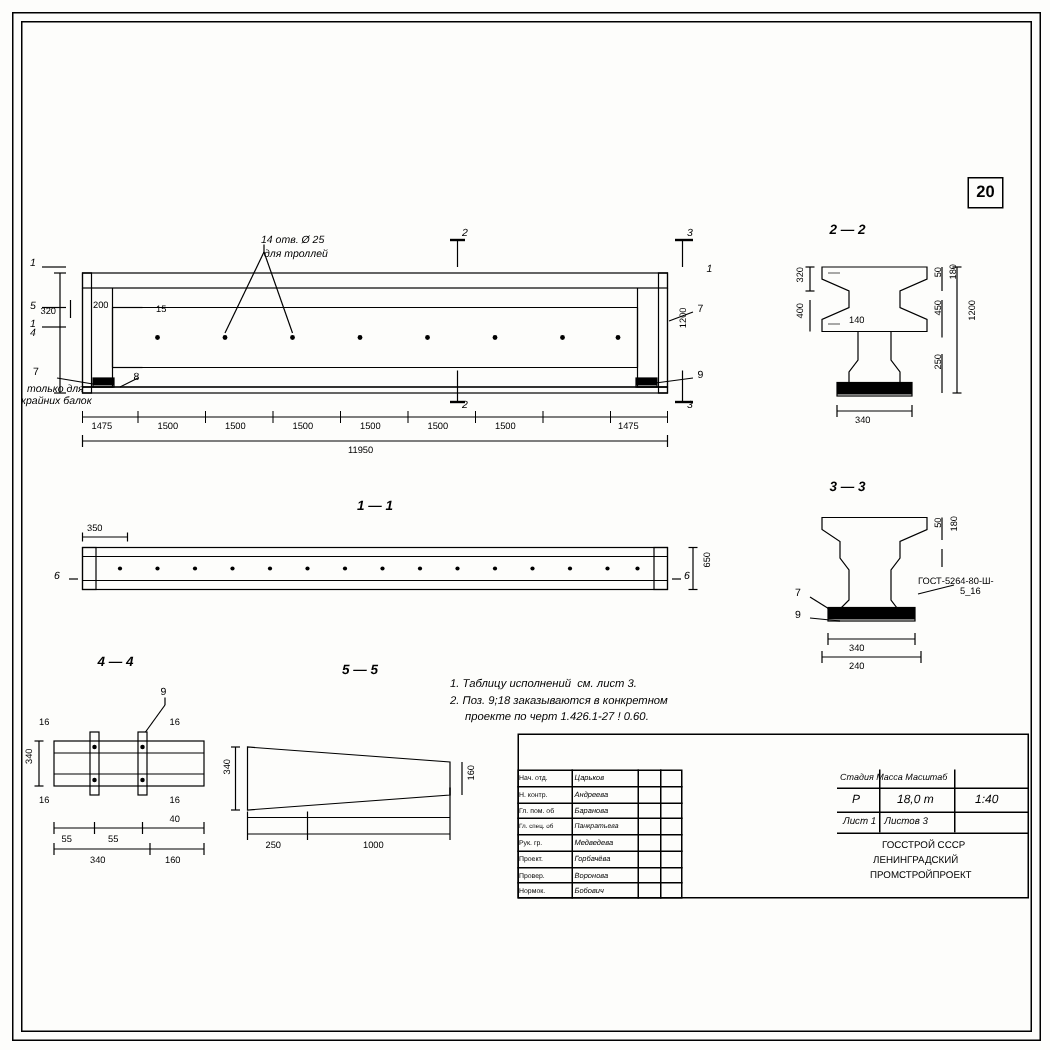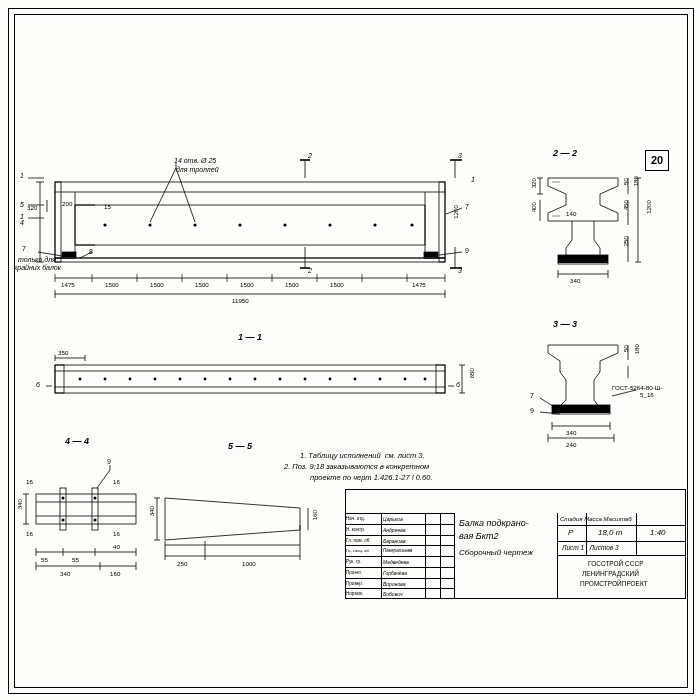--- a/index.html
+++ b/index.html
@@ -16,21 +16,21 @@
   .pgnum{position:absolute;border:1.4px solid #000;font-size:11px;font-weight:bold;text-align:center;}
 </style>
 </head>
 <body>
 
 <div id="sheet">
 
   <div class="frame" style="left:8px;top:8px;width:684px;height:684px;"></div>
   <div class="frame" style="left:14px;top:14px;width:672px;height:672px;border-width:1px;"></div>
 
-  <div class="pgnum" style="left:645px;top:118px;width:22px;height:19px;line-height:19px;margin-top:32px;">20</div>
+  <div class="pgnum" style="left:645px;top:118px;width:22px;height:19px;line-height:19px;">20</div>
 
   <svg width="700" height="700">
     <g stroke="#000" fill="none" stroke-width="0.8">
 
       <rect x="55" y="182" width="390" height="10"></rect>
 
       <path d="M55 192 L55 258 L75 258 L75 192"></path>
       <path d="M445 192 L445 258 L425 258 L425 192"></path>
       <line x1="75" y1="205" x2="425" y2="205"></line>
       <line x1="75" y1="245" x2="425" y2="245"></line>
@@ -301,21 +301,21 @@
   <div class="dim vert" style="left:622px;top:345px;">50</div>
   <div class="dim vert" style="left:633px;top:344px;">180</div>
   <div class="dim" style="left:566px;top:429px;">340</div>
   <div class="dim" style="left:566px;top:441px;">240</div>
   <div class="lbl" style="left:530px;top:392px;">7</div>
   <div class="lbl" style="left:530px;top:407px;">9</div>
   <div class="dim" style="left:612px;top:384px;">ГОСТ-5264-80-Ш-</div>
   <div class="dim" style="left:640px;top:391px;">5_16</div>
 
   <div class="lbl it" style="left:300px;top:452px;font-size:7.5px;">1. Таблицу исполнений  см. лист 3.</div>
-  <div class="lbl it" style="left:284px;top:463px;font-size:7.5px;">2. Поз. 9;18 заказываются в конкретном</div>
+  <div class="lbl it" style="left:300px;top:463px;font-size:7.5px;">2. Поз. 9;18 заказываются в конкретном</div>
   <div class="lbl it" style="left:310px;top:474px;font-size:7.5px;">проекте по черт 1.426.1-27 ! 0.60.</div>
 
   <div class="box" style="left:345px;top:489px;width:341px;height:110px;border-width:1.4px;"></div>
 
   <div class="box" style="left:345px;top:513px;width:110px;height:86px;"></div>
   <div style="position:absolute;left:345px;top:513px;width:110px;height:86px;">
     <div style="position:absolute;left:0;top:0;width:110px;height:86px;">
       <div style="position:absolute;left:36px;top:0;width:1px;height:86px;background:#000;"></div>
       <div style="position:absolute;left:80px;top:0;width:1px;height:86px;background:#000;"></div>
       <div style="position:absolute;left:95px;top:0;width:1px;height:86px;background:#000;"></div>
@@ -339,26 +339,20 @@
     <div class="lbl it" style="left:38px;top:45px;font-size:5px;">Медведева</div>
     <div class="lbl" style="left:1px;top:55.7px;font-size:4.6px;">Проект.</div>
     <div class="lbl it" style="left:38px;top:55.7px;font-size:5px;">Горбачёва</div>
     <div class="lbl" style="left:1px;top:66.5px;font-size:4.6px;">Провер.</div>
     <div class="lbl it" style="left:38px;top:66.5px;font-size:5px;">Воронова</div>
     <div class="lbl" style="left:1px;top:77.2px;font-size:4.6px;">Нормок.</div>
     <div class="lbl it" style="left:38px;top:77.2px;font-size:5px;">Бобович</div>
   </div>
 
 
-  <div style="position:absolute;left:457px;top:513px;width:100px;height:86px;">
-    <div style="position:absolute;left:100px;top:0;width:1px;height:86px;background:#000;"></div>
-    <div class="lbl it" style="left:2px;top:6px;font-size:9px;">Балка подкрано-</div>
-    <div class="lbl it" style="left:2px;top:19px;font-size:9px;">вая Бкт2</div>
-    <div class="lbl it" style="left:2px;top:36px;font-size:8px;">Сборочный чертеж</div>
-  </div>
 
   <div style="position:absolute;left:558px;top:513px;width:128px;height:86px;">
     <div style="position:absolute;left:0;top:12px;width:128px;height:1px;background:#000;"></div>
     <div style="position:absolute;left:0;top:28px;width:128px;height:1px;background:#000;"></div>
     <div style="position:absolute;left:0;top:42px;width:128px;height:1px;background:#000;"></div>
     <div style="position:absolute;left:28px;top:0;width:1px;height:42px;background:#000;"></div>
     <div style="position:absolute;left:78px;top:0;width:1px;height:42px;background:#000;"></div>
     <div class="lbl it" style="left:2px;top:2px;font-size:6px;">Стадия Масса Масштаб</div>
     <div class="lbl it" style="left:10px;top:16px;font-size:8px;">Р</div>
     <div class="lbl it" style="left:40px;top:16px;font-size:8px;">18,0 т</div>

